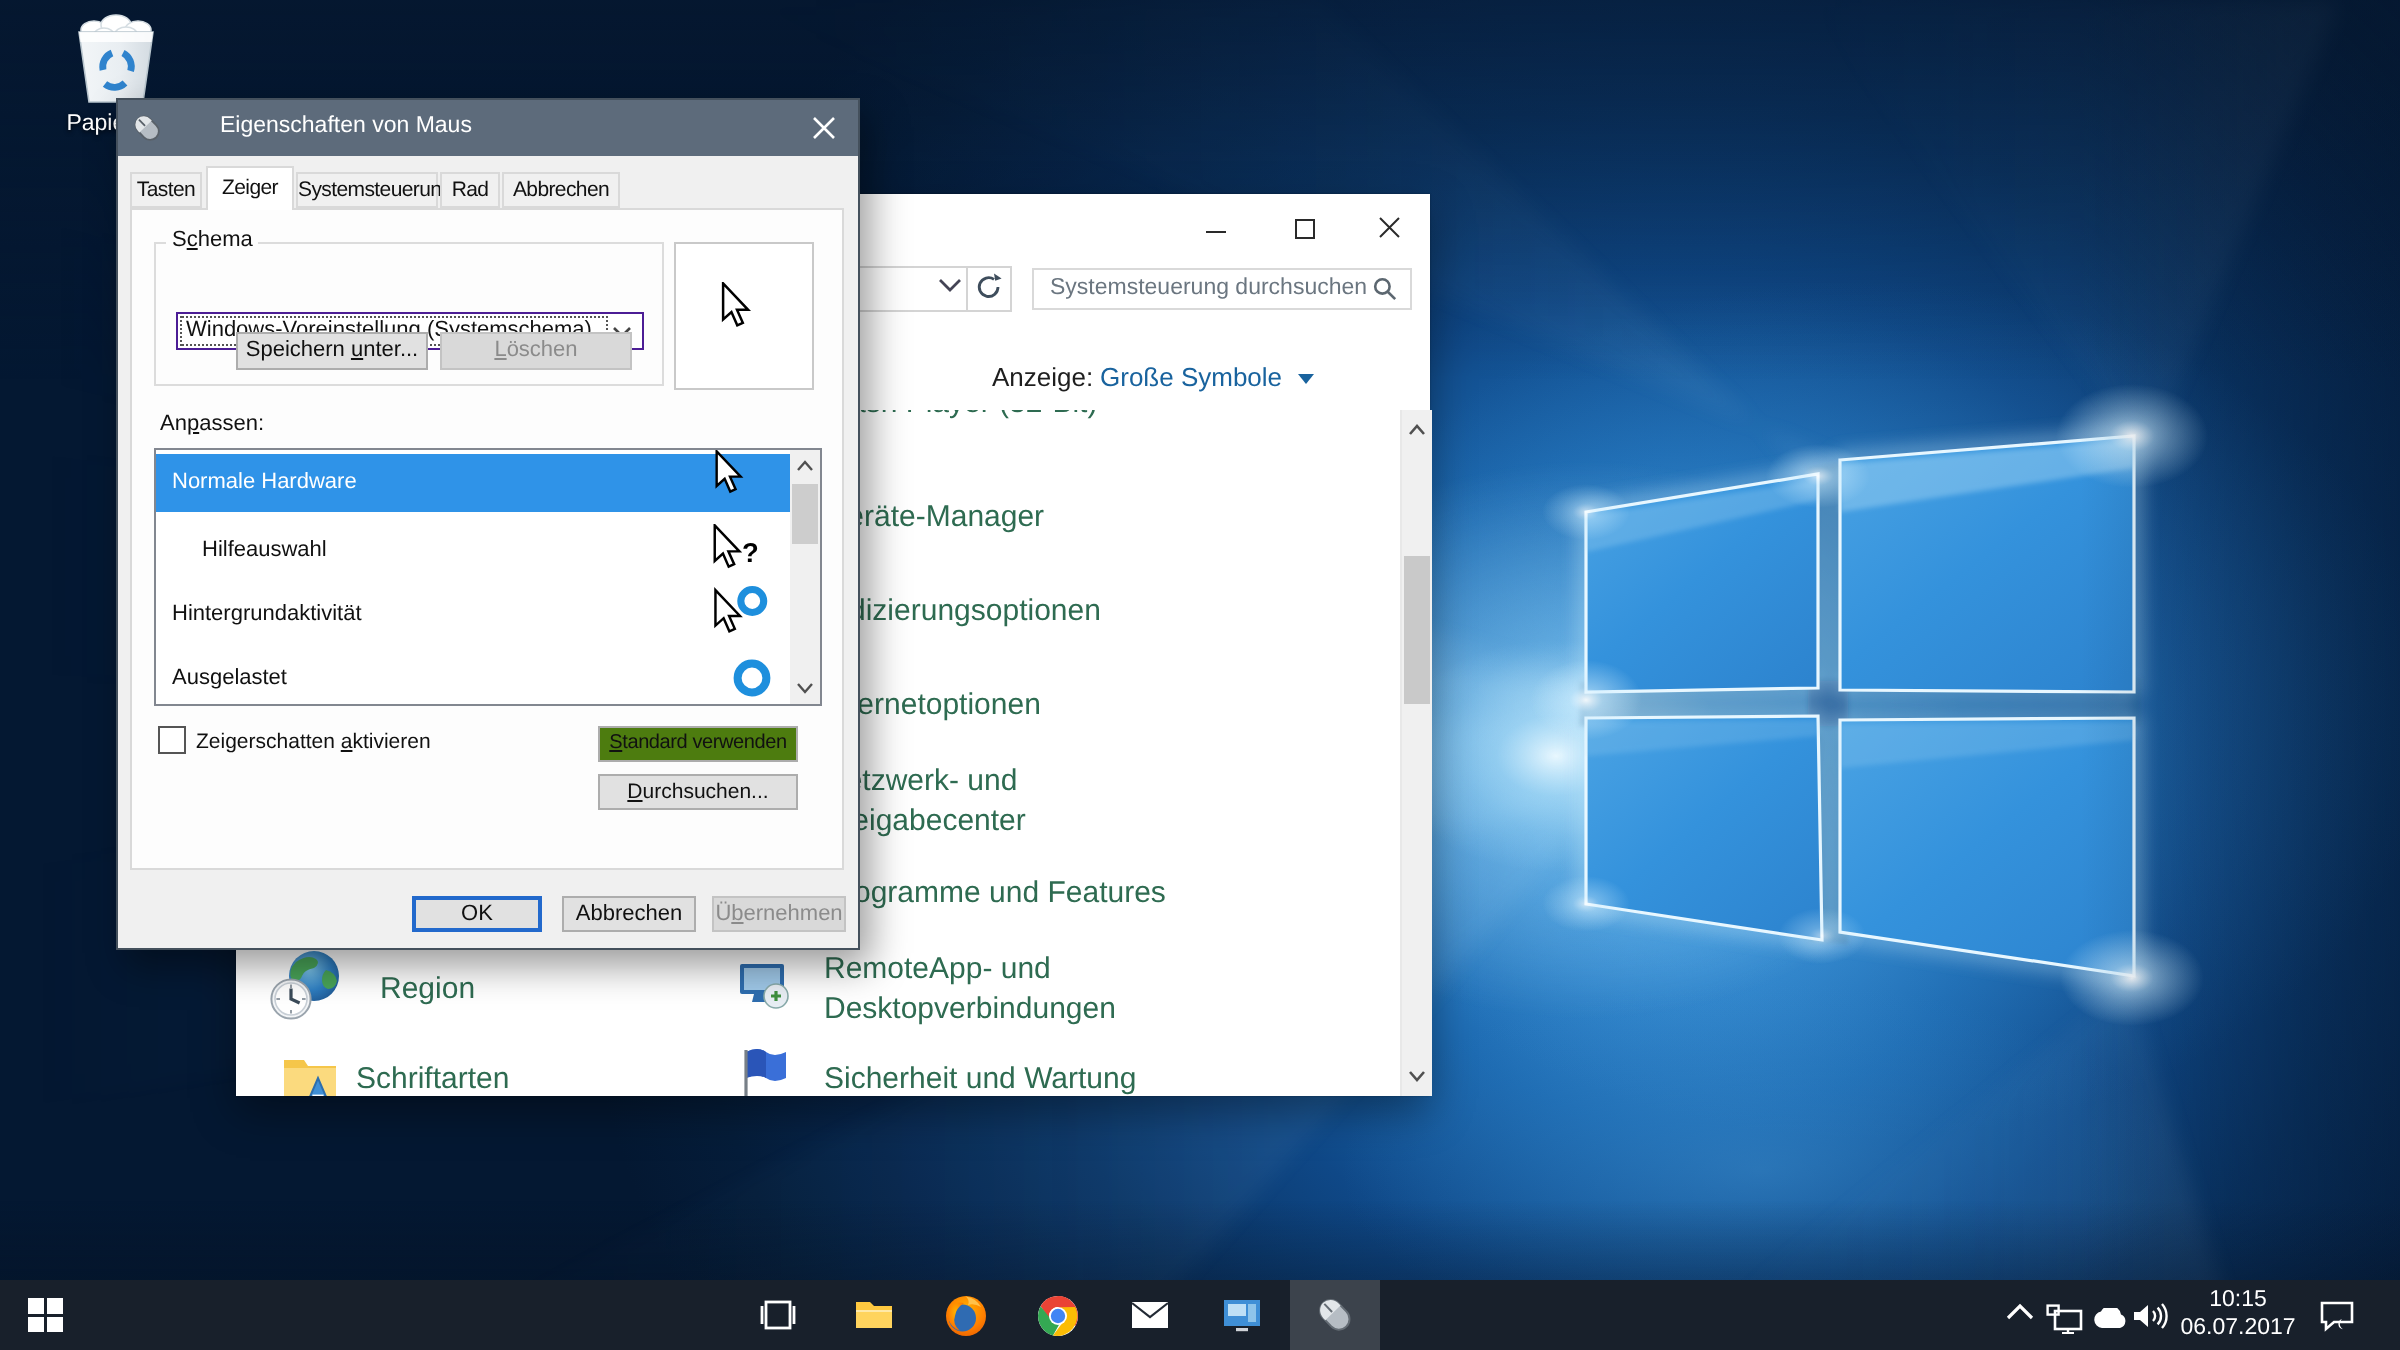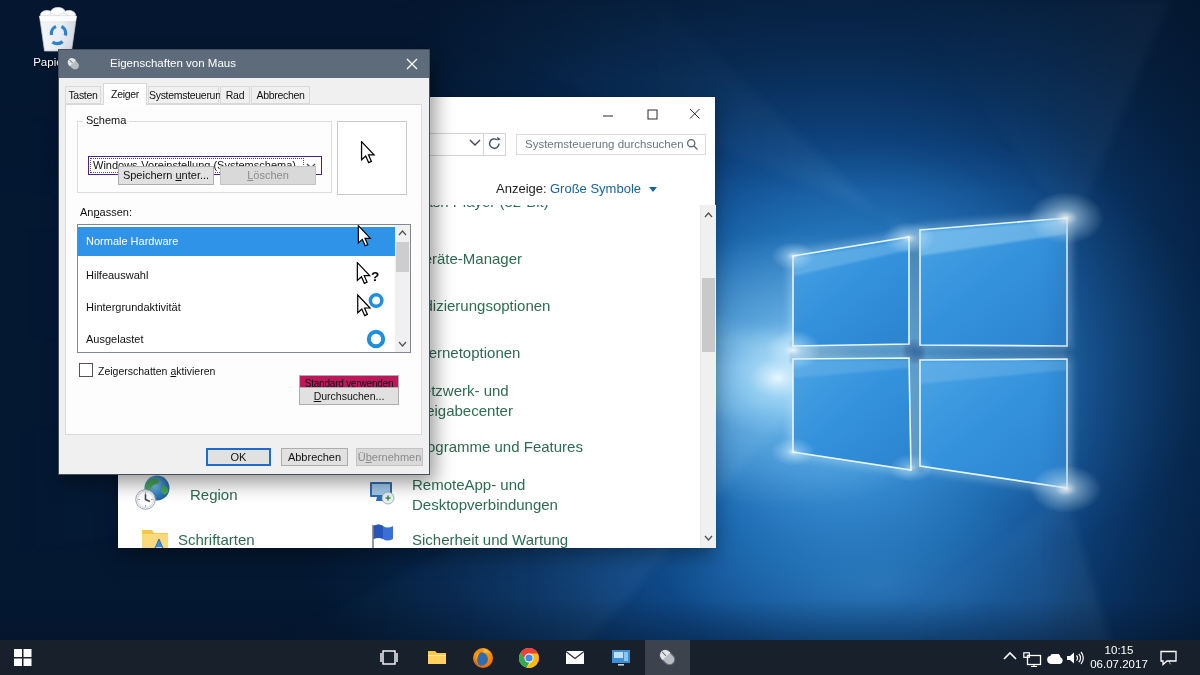--- a/index.html
+++ b/index.html
@@ -299,21 +299,21 @@
       <svg style="position:absolute;left:22px;top:19px;" width="17" height="25" viewBox="0 0 12 18">
         <path d="M1,0.5 L1,13.5 L4,10.8 L6.1,15.6 L8.1,14.7 L6,10 L10,10 Z" fill="#ffffff" stroke="#000" stroke-width="0.9"></path>
       </svg>
     </div>
 
     <div class="abs" style="left:14px;top:101px;">An<span style="text-decoration:underline">p</span>assen:</div>
 
     <div class="abs" style="left:11px;top:119px;width:334px;height:129px;background:#ffffff;border:1px solid #828790;box-sizing:border-box;">
       <div class="abs" style="left:0;top:2px;width:316px;height:29px;background:#2f93e8;color:#ffffff;line-height:29px;
            padding-left:8px;">Normale Hardware</div>
-      <div class="abs" style="left:8px;top:34px;height:32px;line-height:32px;">Hilfeauswahl</div>
+      <div class="abs" style="left:23px;top:34px;height:32px;line-height:32px;">Hilfeauswahl</div>
       <div class="abs" style="left:8px;top:66px;height:32px;line-height:32px;">Hintergrundaktivität</div>
       <div class="abs" style="left:8px;top:98px;height:32px;line-height:32px;">Ausgelastet</div>
 
       <svg class="abs" style="left:279px;top:0px;" width="16" height="24" viewBox="0 0 12 18">
         <path d="M1,0.5 L1,13.5 L4,10.8 L6.1,15.6 L8.1,14.7 L6,10 L10,10 Z" fill="#ffffff" stroke="#000" stroke-width="0.9"></path>
       </svg>
       <svg class="abs" style="left:278px;top:37px;" width="26" height="26" viewBox="0 0 19 19">
         <path d="M1,0.5 L1,13.5 L4,10.8 L6.1,15.6 L8.1,14.7 L6,10 L10,10 Z" fill="#ffffff" stroke="#000" stroke-width="0.9"></path>
         <text x="11" y="14" font-size="10" font-weight="bold" fill="#000">?</text>
       </svg>
@@ -330,22 +330,22 @@
           <path d="M4,10 l3.5,-4 l3.5,4" stroke="#505050" stroke-width="1.2" fill="none"></path>
           <rect x="1" y="17" width="13" height="30" fill="#cdcdcd"></rect>
           <path d="M4,117 l3.5,4 l3.5,-4" stroke="#505050" stroke-width="1.2" fill="none"></path>
         </svg>
       </div>
     </div>
 
     <div class="abs" style="left:13px;top:258px;width:12px;height:12px;background:#fff;border:1px solid #555;"></div>
     <div class="abs" style="left:32px;top:260px;font-size:10.5px;">Zeigerschatten <span style="text-decoration:underline">a</span>ktivieren</div>
 
-    <div class="abs" style="left:233px;top:258px;width:100px;height:18px;background:#be185d;border:1px solid #adadad;
-         text-align:center;line-height:16px;box-sizing:border-box;white-space:nowrap;font-size:10px;letter-spacing:-0.2px;margin-top:12px;"><span style="text-decoration:underline">S</span>tandard verwenden</div>
+    <div class="abs" style="left:233px;top:258px;width:100px;height:18px;background:#4d7c0f;border:1px solid #adadad;
+         text-align:center;line-height:16px;box-sizing:border-box;white-space:nowrap;font-size:10px;letter-spacing:-0.2px;"><span style="text-decoration:underline">S</span>tandard verwenden</div>
     <div class="abs" style="left:233px;top:282px;width:100px;height:18px;background:#e1e1e1;border:1px solid #adadad;
          text-align:center;line-height:16px;box-sizing:border-box;font-size:10.5px;"><span style="text-decoration:underline">D</span>urchsuchen...</div>
   </div>
 
   <div class="abs" style="left:147px;top:398px;width:65px;height:18px;background:#e1e1e1;border:2px solid #2269cc;
        text-align:center;line-height:14px;box-sizing:border-box;">OK</div>
   <div class="abs" style="left:222px;top:398px;width:67px;height:18px;background:#e1e1e1;border:1px solid #adadad;
        text-align:center;line-height:16px;box-sizing:border-box;">Abbrechen</div>
   <div class="abs" style="left:297px;top:398px;width:67px;height:18px;background:#d9d9d9;border:1px solid #c3c3c3;
        text-align:center;line-height:16px;box-sizing:border-box;color:#8b8b8b;">

